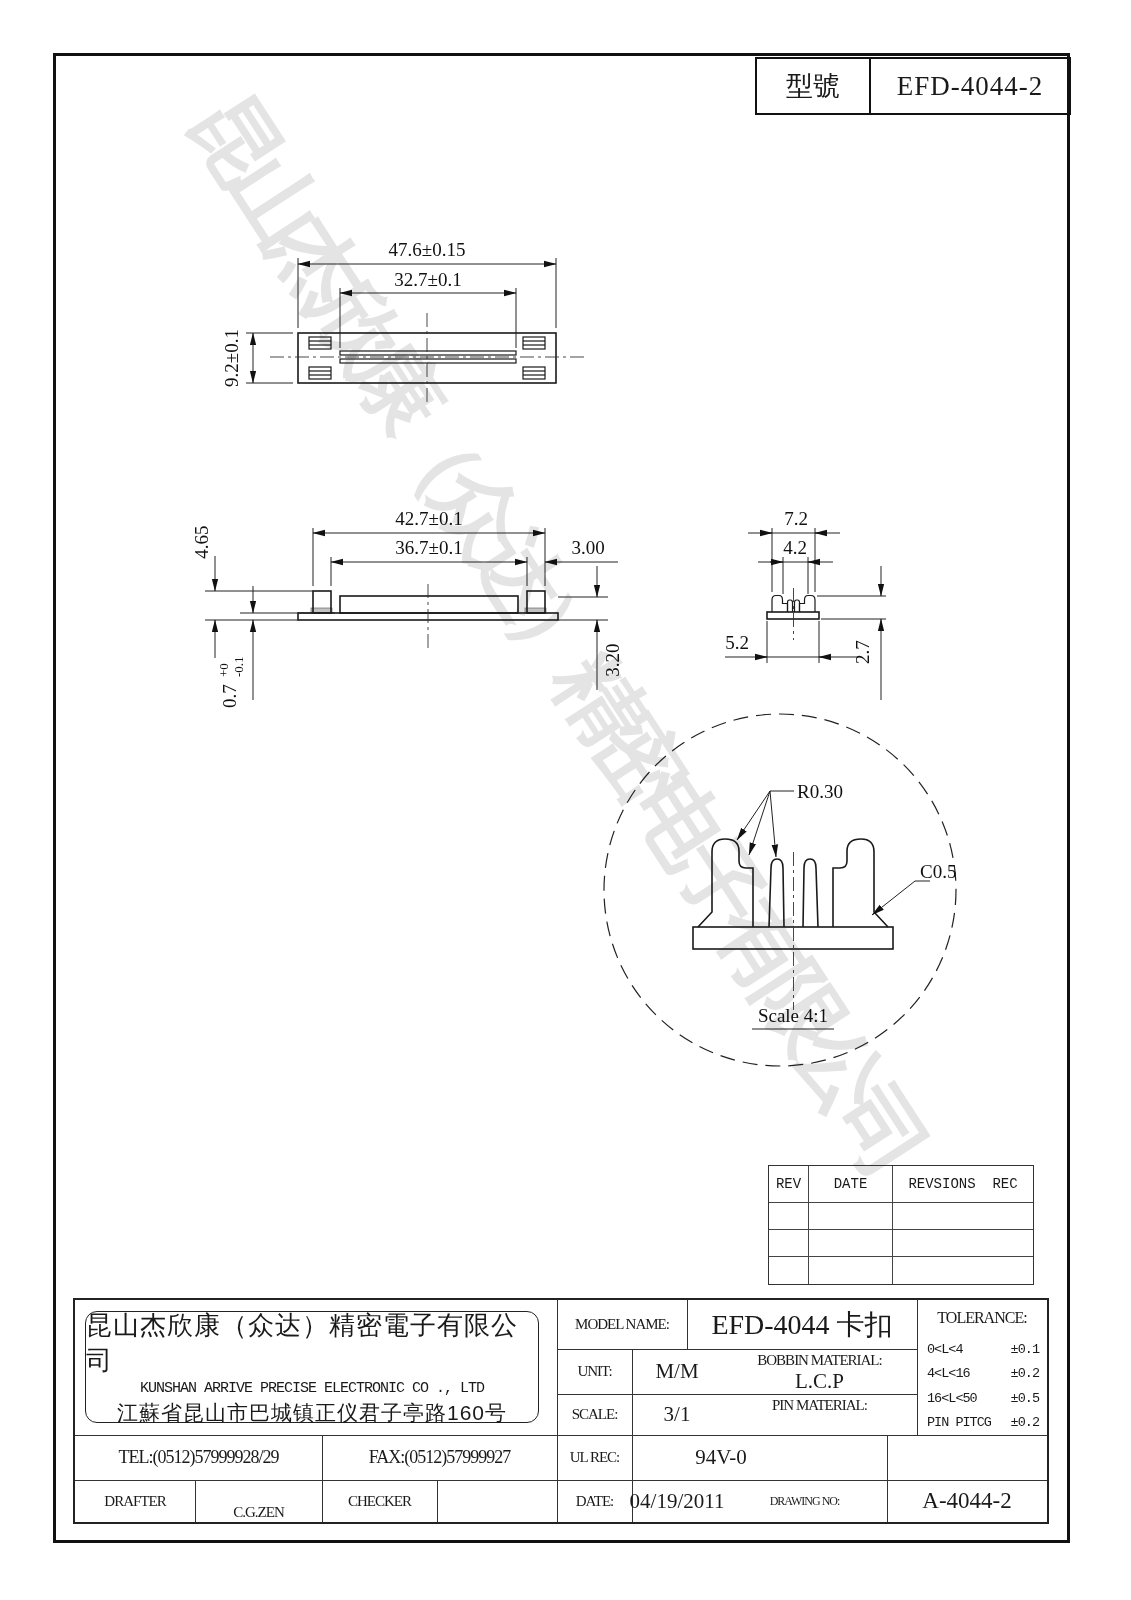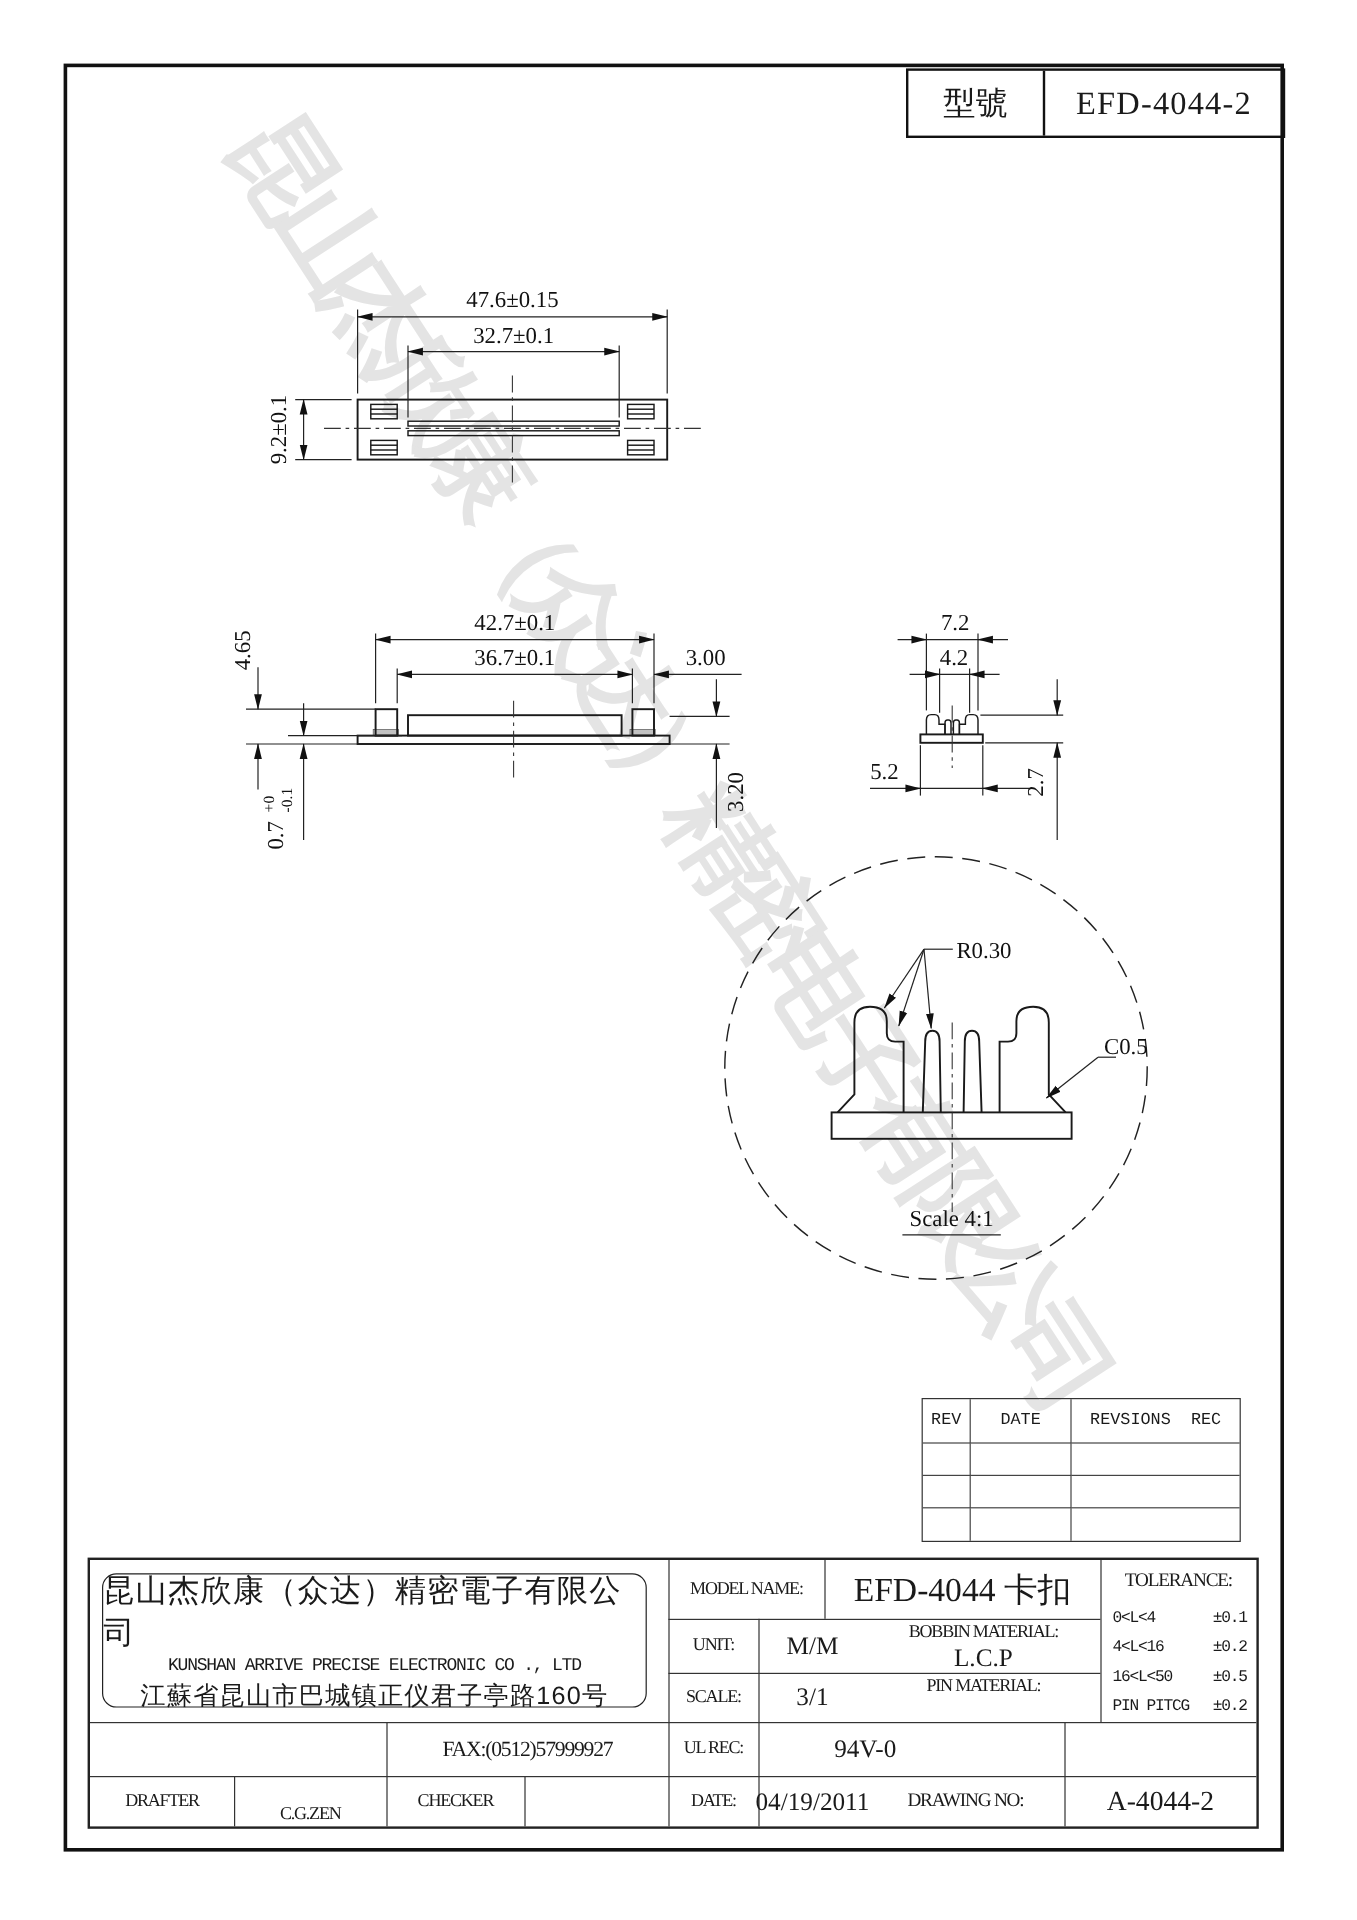--- a/index.html
+++ b/index.html
@@ -247,20 +247,21 @@
   <div class="tl" style="left:0;top:180px;width:972px;height:1.2px;"></div>
   <div class="tl" style="left:482px;top:49px;width:360px;height:1.2px;"></div>
   <div class="tl" style="left:482px;top:94px;width:360px;height:1.2px;"></div>
 
   <div id="company-box">
     <div class="cn">昆山杰欣康（众达）精密電子有限公司</div>
     <div class="en">KUNSHAN ARRIVE PRECISE ELECTRONIC CO ., LTD</div>
     <div class="addr">江蘇省昆山市巴城镇正仪君子亭路160号</div>
   </div>
 
+  <div class="tb-text lbl" style="left:0;top:135px;width:247px;height:45px;font-size:18px;">TEL:(0512)57999928/29</div>
   <div class="tb-text lbl" style="left:247px;top:135px;width:235px;height:45px;font-size:18px;">FAX:(0512)57999927</div>
 
   <div class="tb-text lbl" style="left:0;top:180px;width:120px;height:42px;">DRAFTER</div>
   <div class="tb-text lbl" style="left:120px;top:196px;width:127px;height:32px;">C.G.ZEN</div>
   <div class="tb-text lbl" style="left:247px;top:180px;width:115px;height:42px;">CHECKER</div>
   <div class="tb-text lbl" style="left:362px;top:180px;width:120px;height:42px;"></div>
 
   <div class="tb-text lbl" style="left:482px;top:0;width:130px;height:49px;">MODEL NAME:</div>
   <div class="tb-text val" style="left:612px;top:0;width:230px;height:49px;font-size:28px;">EFD-4044 卡扣</div>
 
@@ -291,15 +292,15 @@
     <span>PIN PITCG</span>
     <span>±0.2</span>
   </div>
 
   <div class="tb-text lbl" style="left:482px;top:135px;width:75px;height:45px;">UL REC:</div>
   <div class="tb-text val" style="left:557px;top:135px;width:90px;height:45px;padding-left:44px;">94V-0</div>
   <div class="tb-text val" style="left:812px;top:135px;width:160px;height:45px;"></div>
 
   <div class="tb-text lbl" style="left:482px;top:180px;width:75px;height:42px;">DATE:</div>
   <div class="tb-text val" style="left:557px;top:180px;width:90px;height:42px;">04/19/2011</div>
-  <div class="tb-text lbl" style="left:647px;top:180px;width:165px;height:42px;font-size:16px;">DRAWING NO:</div>
+  <div class="tb-text lbl" style="left:647px;top:180px;width:165px;height:42px;font-size:12px;">DRAWING NO:</div>
   <div class="tb-text val" style="left:812px;top:180px;width:160px;height:42px;font-size:23px;">A-4044-2</div>
 </div>
 
 </body></html>

